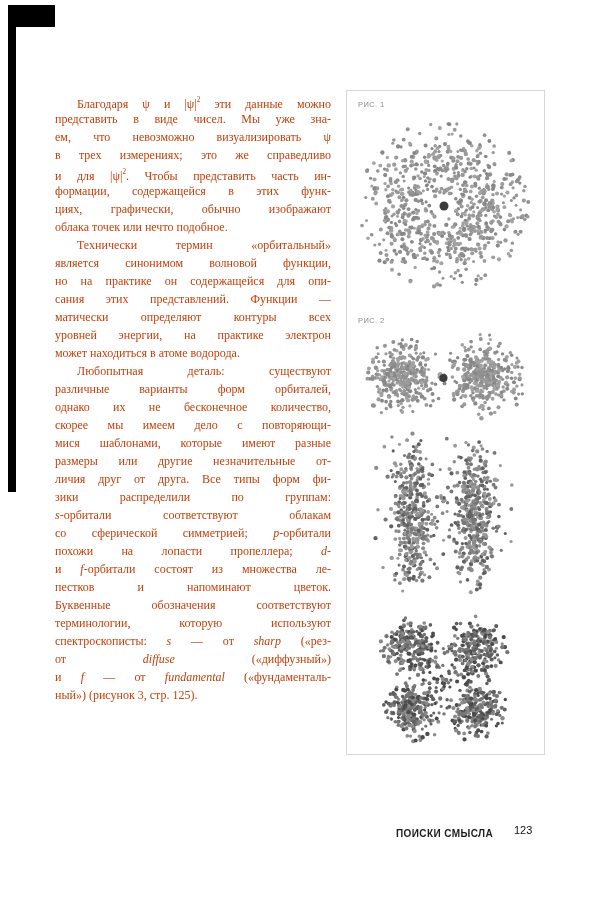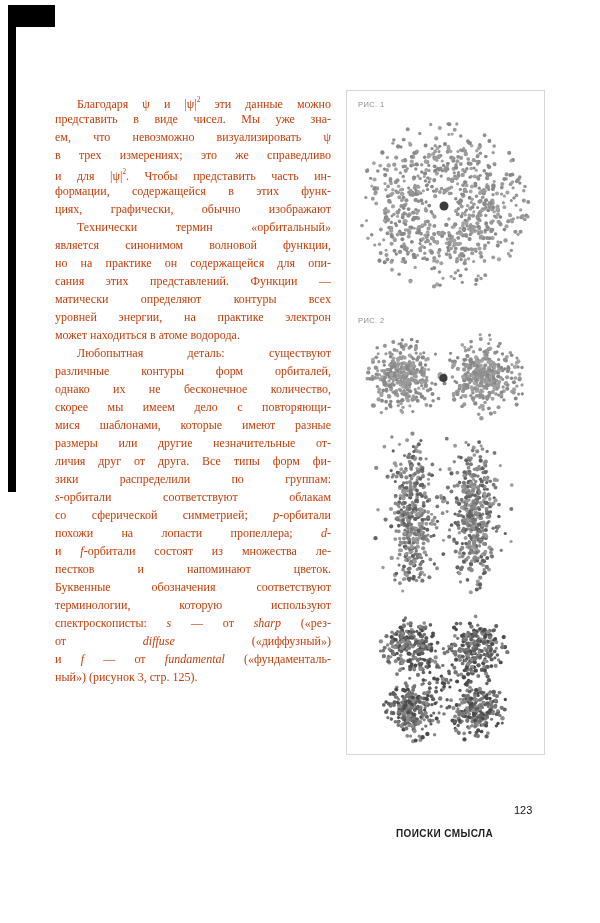--- a/index.html
+++ b/index.html
@@ -20,46 +20,47 @@
   .panel{position:absolute;left:346px;top:90px;width:197px;height:663px;
          border:1px solid #d6d6d6;background:#ffffff;}
   .figlabel{position:absolute;font-family:"Liberation Sans",sans-serif;font-size:7.5px;
             color:#8a8a8a;letter-spacing:0.4px;text-align:center;}
   .figlabel.l1{left:11px;top:9px;}
   .figlabel.l2{left:11px;top:225px;}
   .panel svg{position:absolute;left:0;top:0;}
   
   .footer-title{position:absolute;left:396px;top:828px;font-family:"Liberation Sans",sans-serif;
                 font-size:10px;font-weight:bold;letter-spacing:0.4px;color:#1d1d1d;}
-  .page-num{position:absolute;left:514px;top:804px;font-family:"Liberation Sans",sans-serif;
+  .page-num{position:absolute;left:514px;top:824px;font-family:"Liberation Sans",sans-serif;
             font-size:11px;color:#111;}
 </style>
 </head>
 <body>
 
 <div class="art-square"></div>
 <div class="art-bar"></div>
 
 <div class="text-col">
     <div class="tl ind">Благодаря ψ и |ψ|<sup>2</sup> эти данные можно</div>
     <div class="tl">представить в виде чисел. Мы уже зна-</div>
     <div class="tl">ем, что невозможно визуализировать ψ</div>
     <div class="tl">в трех измерениях; это же справедливо</div>
     <div class="tl">и для |ψ|<sup>2</sup>. Чтобы представить часть ин-</div>
     <div class="tl">формации, содержащейся в этих функ-</div>
     <div class="tl">циях, графически, обычно изображают</div>
+    <div class="tl pl">облака точек или нечто подобное.</div>
     <div class="tl ind">Технически термин «орбитальный»</div>
     <div class="tl">является синонимом волновой функции,</div>
     <div class="tl">но на практике он содержащейся для опи-</div>
     <div class="tl">сания этих представлений. Функции —</div>
     <div class="tl">матически определяют контуры всех</div>
     <div class="tl">уровней энергии, на практике электрон</div>
     <div class="tl pl">может находиться в атоме водорода.</div>
     <div class="tl ind">Любопытная деталь: существуют</div>
-    <div class="tl">различные контуры форм орбиталей,</div>
+    <div class="tl">различные варианты форм орбиталей,</div>
     <div class="tl">однако их не бесконечное количество,</div>
     <div class="tl">скорее мы имеем дело с повторяющи-</div>
     <div class="tl">мися шаблонами, которые имеют разные</div>
     <div class="tl">размеры или другие незначительные от-</div>
     <div class="tl">личия друг от друга. Все типы форм фи-</div>
     <div class="tl">зики распределили по группам:</div>
     <div class="tl"><i>s</i>-орбитали соответствуют облакам</div>
     <div class="tl">со сферической симметрией; <i>p</i>-орбитали</div>
     <div class="tl">похожи на лопасти пропеллера; <i>d</i>-</div>
     <div class="tl">и <i>f</i>-орбитали состоят из множества ле-</div>

